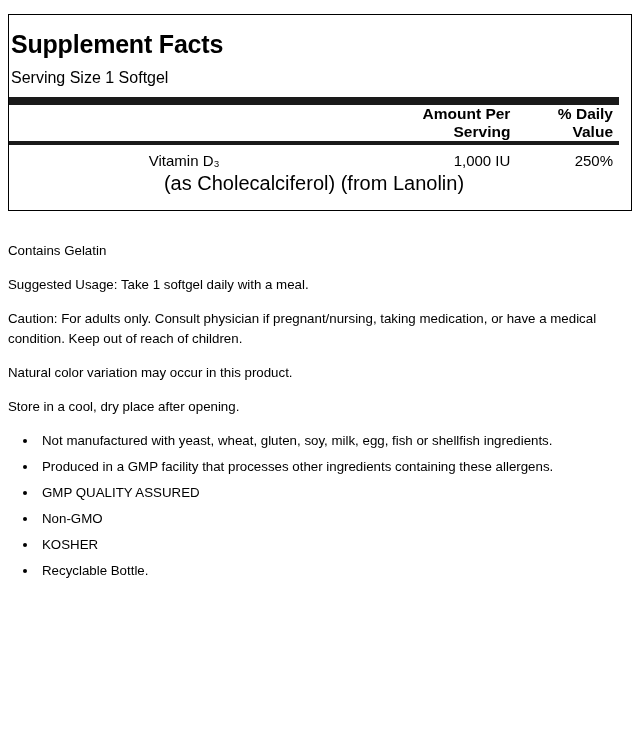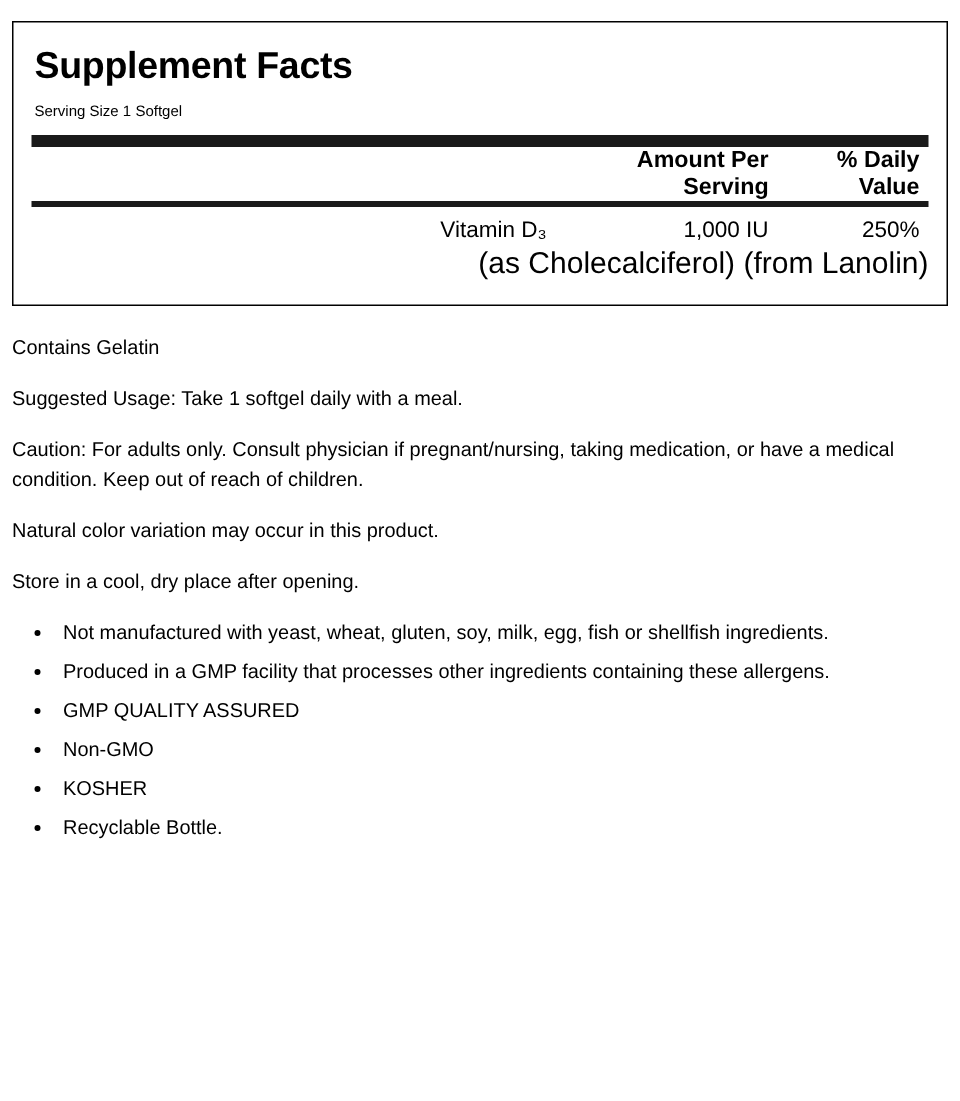--- a/index.html
+++ b/index.html
@@ -17,55 +17,55 @@
   .page {
     width: 640px;
     height: 734px;
     position: relative;
     box-sizing: border-box;
     padding: 0;
   }
 
   
   .facts-panel {
-    margin: 14px 8px 4px 8px;
+    margin: 14px 8px 16px 8px;
     border: 1px solid #000000;
     box-sizing: border-box;
-    padding: 12px 12px 10px 12px;
+    padding: 12px 12px 10px 0;
   }
   .facts-title {
     font-size: 25px;
     font-weight: bold;
     letter-spacing: -0.2px;
     line-height: 1.1;
     margin: 4px 0 10px 2px;
   }
   .serving-size {
-    font-size: 10px;
+    font-size: 16px;
     margin: 0 0 10px 2px;
   }
   .rule-thick {
     height: 8px;
     background: #1a1a1a;
     margin: 0 0 0 0;
   }
   .rule-med {
     height: 4px;
     background: #1a1a1a;
   }
 
   table.facts {
     width: 100%;
     border-collapse: collapse;
     table-layout: fixed;
   }
   table.facts td, table.facts th {
     padding: 0;
     vertical-align: bottom;
-    text-align: right;
+    text-align: center;
   }
   .hdr-row td {
     padding: 5px 0 6px 0;
     font-size: 15.5px;
     font-weight: bold;
     line-height: 1.18;
   }
   .col-name { width: 58%; }
   .col-amt  { width: 25%; text-align: right !important; }
   .col-dv   { width: 17%; text-align: right !important; padding-right: 6px !important; }

